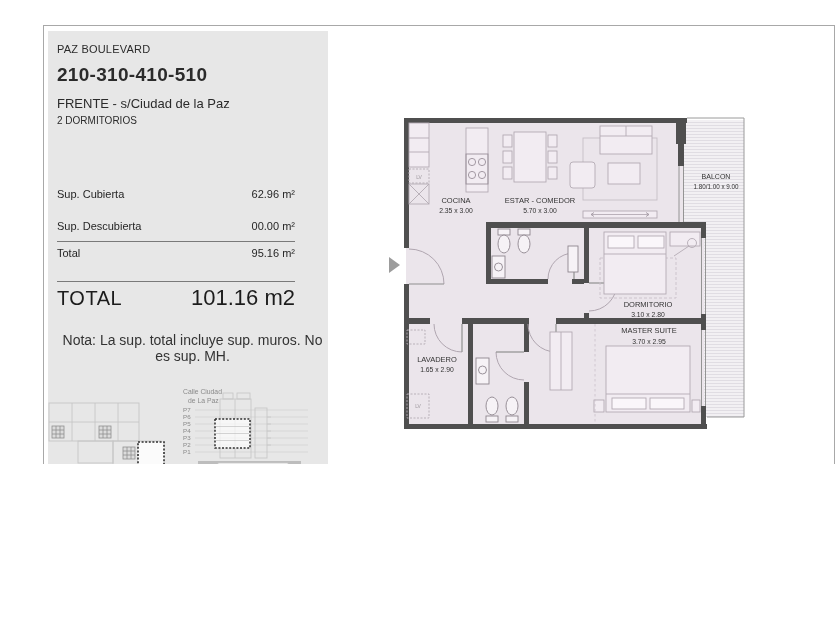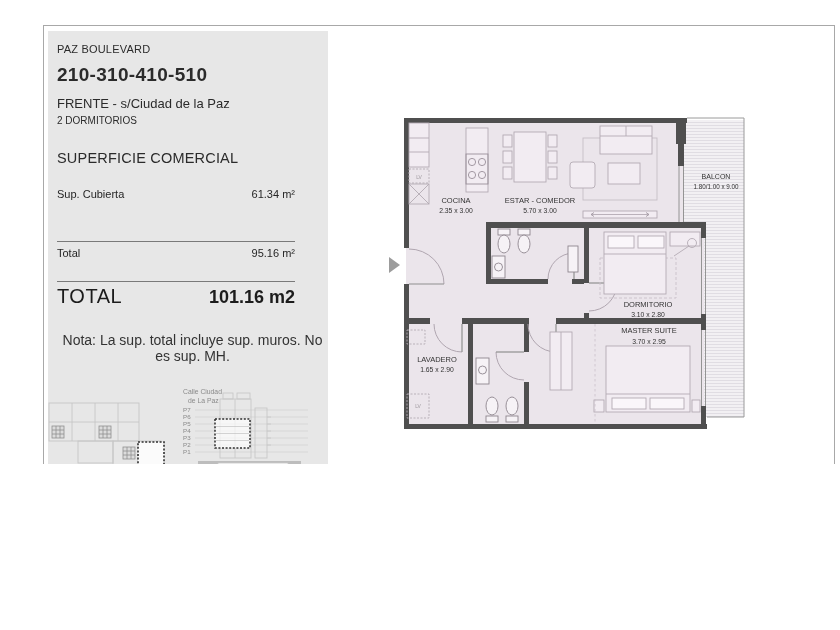--- a/index.html
+++ b/index.html
@@ -14,21 +14,21 @@
   .t-units{top:33px;font-size:19px;font-weight:bold;letter-spacing:.3px;}
   .t-orient{top:65px;font-size:13px;}
   .t-bedrooms{top:84px;font-size:10px;}
   .t-section{top:119px;font-size:14.5px;letter-spacing:.2px;}
   .row{position:absolute;left:9px;width:238px;display:flex;justify-content:space-between;font-size:11px;color:#262626;align-items:center;}
   .r1{top:157px}.r2{top:173px}.r3{top:189px}.r4{top:216px}.r5{top:232px}
   .hr{position:absolute;left:9px;width:238px;height:1px;background:#7a7a7a;}
   .hr1{top:210px}.hr2{top:250px}
   .totalrow{position:absolute;left:9px;width:238px;top:254px;display:flex;justify-content:space-between;align-items:baseline;color:#1c1c1c;}
   .totalrow .tl{font-size:20px;letter-spacing:.5px;}
-  .totalrow .tv{font-size:18px;font-weight:bold;}
+  .totalrow .tv{font-size:22px;}
   .t-note{top:301px;font-size:14px;color:#333;text-align:center;}
   #minidiagrams{left:0px;top:353px;}
   svg text{font-family:"Liberation Sans",sans-serif;}
   #entry-arrow{left:371px;top:257px;width:0;height:0;border-top:8px solid transparent;
                border-bottom:8px solid transparent;border-left:11px solid #9c9c9c;}
   #scalebar{left:656px;top:503px;width:152px;height:22px;}
   #scalebar .tick{position:absolute;top:0;font-size:7px;color:#555;transform:translateX(-50%);}
   #scalebar .bar{position:absolute;left:7px;top:11px;display:flex;align-items:center;}
   #scalebar .seg-w{width:36px;height:5px;background:#fff;border:1px solid #4a4a4a;}
   #scalebar .seg-w2{width:62px;height:5px;background:#fff;border:1px solid #4a4a4a;}
@@ -44,25 +44,28 @@
 
 <div id="page">
   <div id="card" class="abs"></div>
   <div id="underline2" class="abs"></div>
 
   <div id="panel" class="abs">
     <div class="ptxt t-building">PAZ BOULEVARD</div>
     <div class="ptxt t-units">210-310-410-510</div>
     <div class="ptxt t-orient">FRENTE - s/Ciudad de la Paz</div>
     <div class="ptxt t-bedrooms">2 DORMITORIOS</div>
-    <div class="ptxt t-section">SUPERFICIE COMERCIAL</div>
 
     <div class="row r1">
       <span>Sup. Cubierta</span>
-      <span>61.34 m²</span>
+      <span>62.96 m²</span>
+    </div>
+    <div class="row r3">
+      <span>Sup. Descubierta</span>
+      <span>00.00 m²</span>
     </div>
     <div class="hr hr1"></div>
     <div class="row r4">
       <span>Total</span>
       <span>95.16 m²</span>
     </div>
     <div class="hr hr2"></div>
     <div class="totalrow">
       <span class="tl">TOTAL</span>
       <span class="tv">101.16 m2</span>

